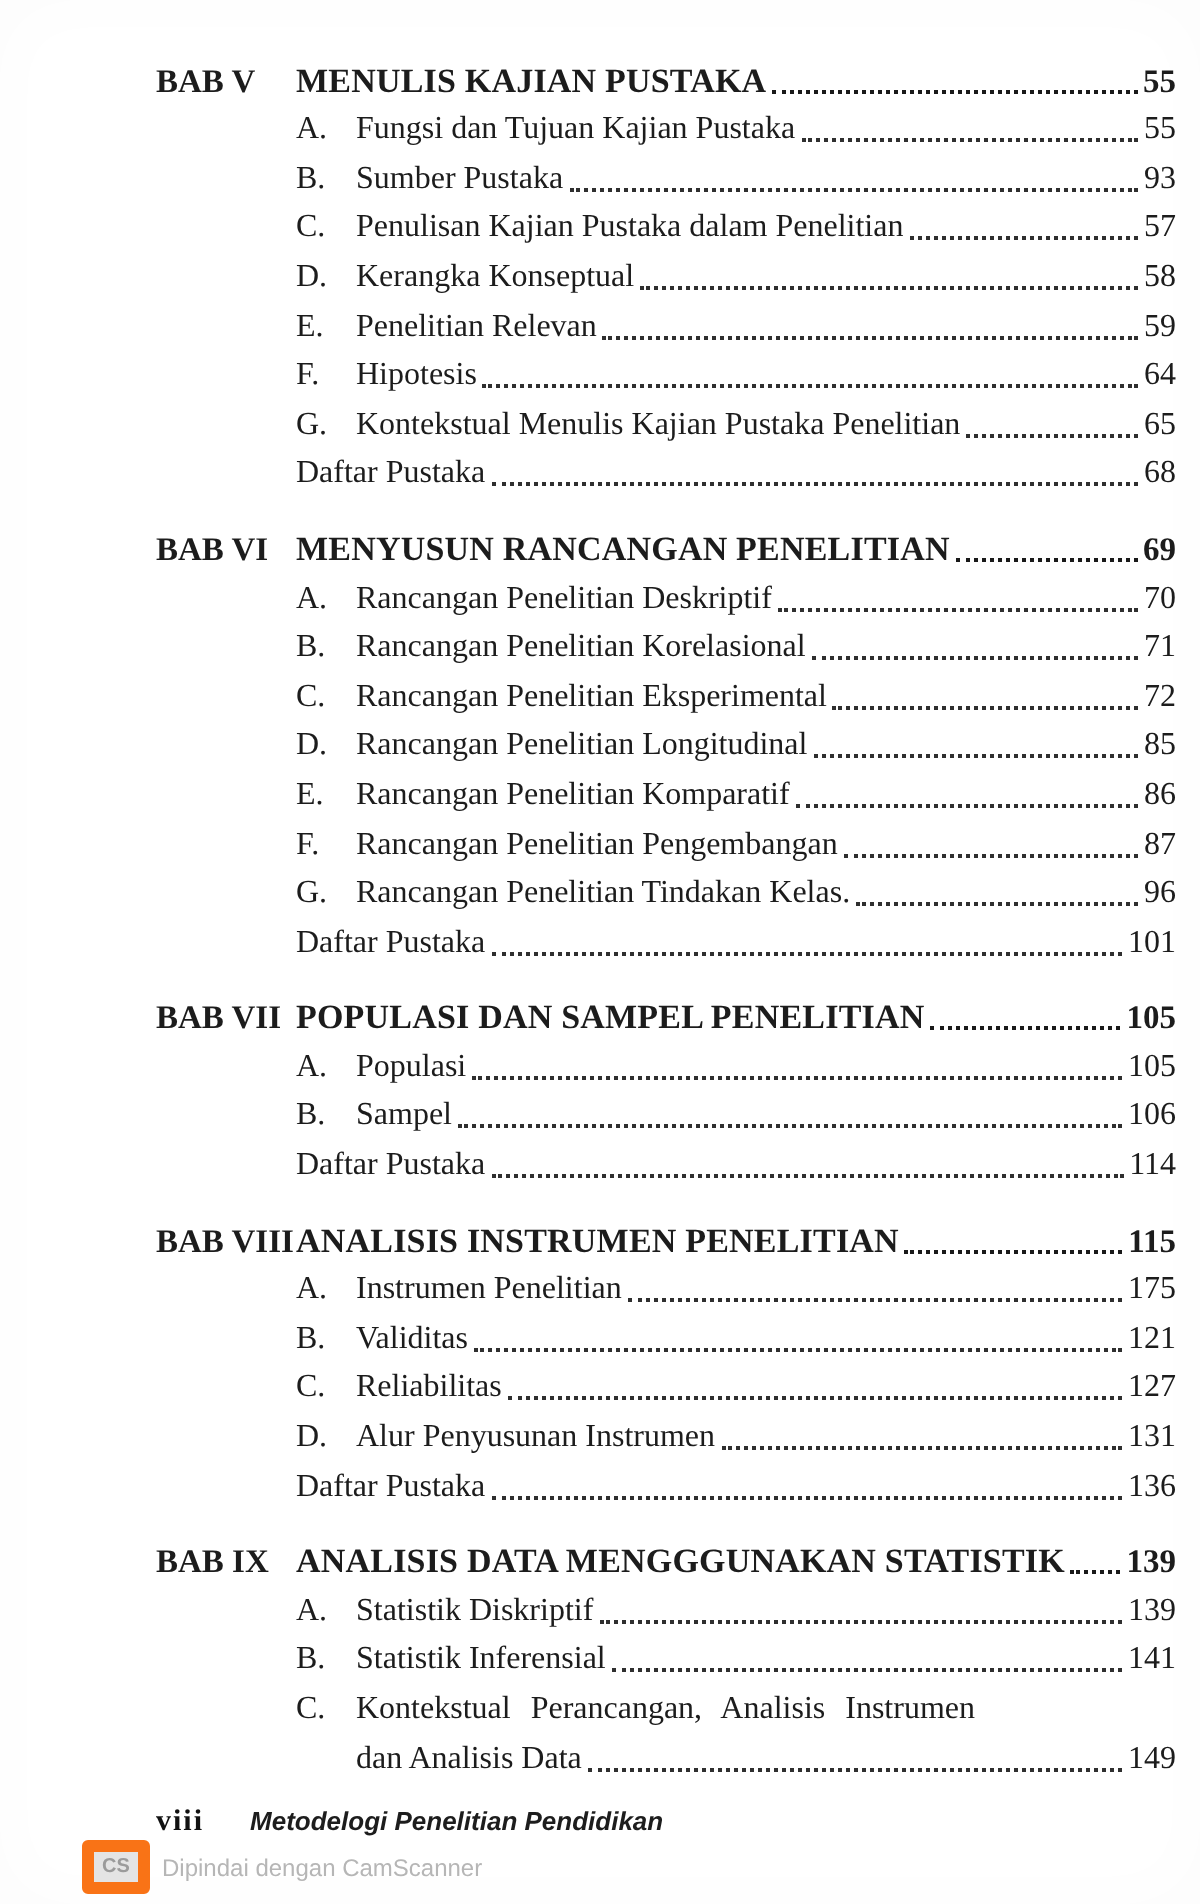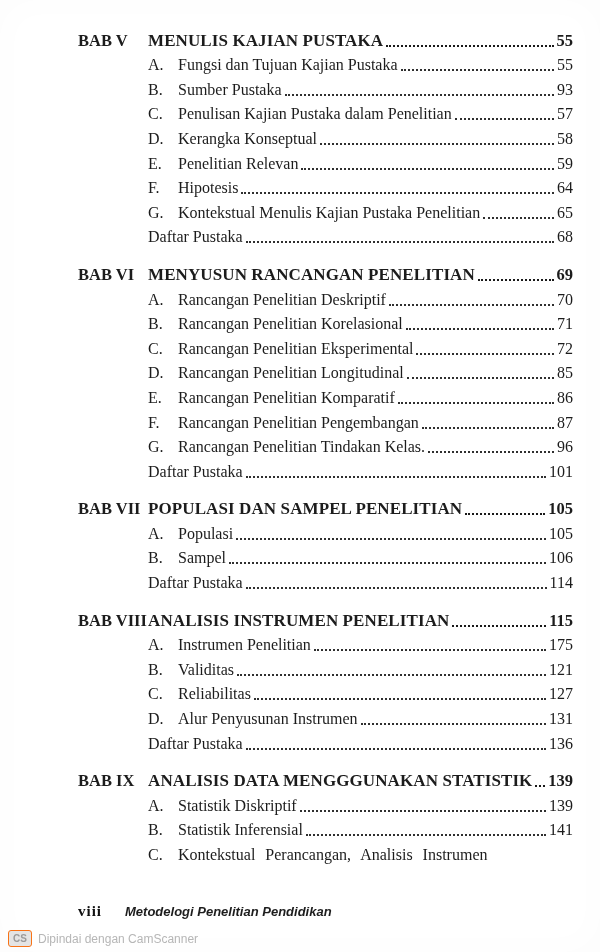--- a/index.html
+++ b/index.html
@@ -1,40 +1,40 @@
 <!DOCTYPE html>
 <html><head>
 <meta charset="utf-8">
 <style>
   html,body{margin:0;padding:0;background:#ffffff;}
   .page{
     position:relative;width:600px;height:952px;background:#fff;
     font-family:"Liberation Serif","DejaVu Serif",serif;color:#1c1c1c;
     overflow:hidden;box-shadow:inset 0 0 40px rgba(0,0,0,0.015);
   }
-  .toc{position:absolute;left:78px;right:27px;top:26px;}
+  .toc{position:absolute;left:78px;right:12px;top:26px;}
   .chap + .chap{margin-top:13px;}
   .row{display:flex;align-items:flex-end;height:24.6px;font-size:16px;}
   .row span{display:block;white-space:nowrap;line-height:21px;}
   .lab{width:70px;flex:none;font-weight:bold;font-size:16.5px;}
   .spacer{width:70px;flex:none;}
   .ltr{width:30px;flex:none;}
   .ttl{flex:none;font-weight:bold;font-size:17px;letter-spacing:0.1px;}
   .txt{flex:none;}
   .pg{flex:none;margin-left:1px;}
   .dots{flex:1 1 auto;min-width:8px;height:0;border-bottom:2px dotted #2f2f2f;margin:0 2px 4px 3px;}
   .head .dots{border-bottom:2.4px dotted #191919;margin-bottom:4px;}
   .head .pg{font-weight:bold;font-size:16.5px;}
   .just{word-spacing:6px;}
   .footer{position:absolute;left:78px;top:903px;display:flex;align-items:baseline;gap:23px;}
   .folio{font-family:"Liberation Serif","DejaVu Serif",serif;font-weight:bold;font-size:15px;letter-spacing:1px;color:#111;}
   .booktitle{font-family:"Liberation Sans","DejaVu Sans",sans-serif;font-style:italic;font-weight:bold;font-size:13px;color:#1d1d1d;}
   .watermark{position:absolute;left:8px;bottom:5px;display:flex;align-items:center;gap:6px;}
-  .cs-badge{width:22px;height:15px;border-radius:3px;background:#e4e4e4;border:1px solid #f97316;
-    color:#9b9b9b;font:bold 10px "Liberation Sans",sans-serif;display:flex;align-items:center;justify-content:center;}
+  .cs-badge{width:22px;height:15px;border-radius:3px;background:#e4e4e4;border:6px solid #f97316;
+    color:#9b9b9b;font:bold 10px "Liberation Sans",sans-serif;display:flex;align-items:center;justify-content:center;margin-left:33px;}
   .wm-text{color:#b6b6b6;font:12px "Liberation Sans","DejaVu Sans",sans-serif;}
 </style>
 </head>
 <body>
 
 <div class="page">
   <div class="toc">
 
     <div class="chap">
       <div class="row head">
@@ -254,20 +254,27 @@
         <span class="spacer"></span>
         <span class="ltr">B.</span>
         <span class="txt">Statistik Inferensial</span>
         <span class="dots"></span>
         <span class="pg">141</span>
       </div>
       <div class="row">
         <span class="spacer"></span>
         <span class="ltr">C.</span>
         <span class="txt just">Kontekstual Perancangan, Analisis Instrumen</span>
+      </div>
+      <div class="row">
+        <span class="spacer"></span>
+        <span class="ltr"></span>
+        <span class="txt">dan Analisis Data</span>
+        <span class="dots"></span>
+        <span class="pg">149</span>
       </div>
     </div>
 
   </div>
 
   <div class="footer">
     <span class="folio">viii</span>
     <span class="booktitle">Metodelogi Penelitian Pendidikan</span>
   </div>
 

